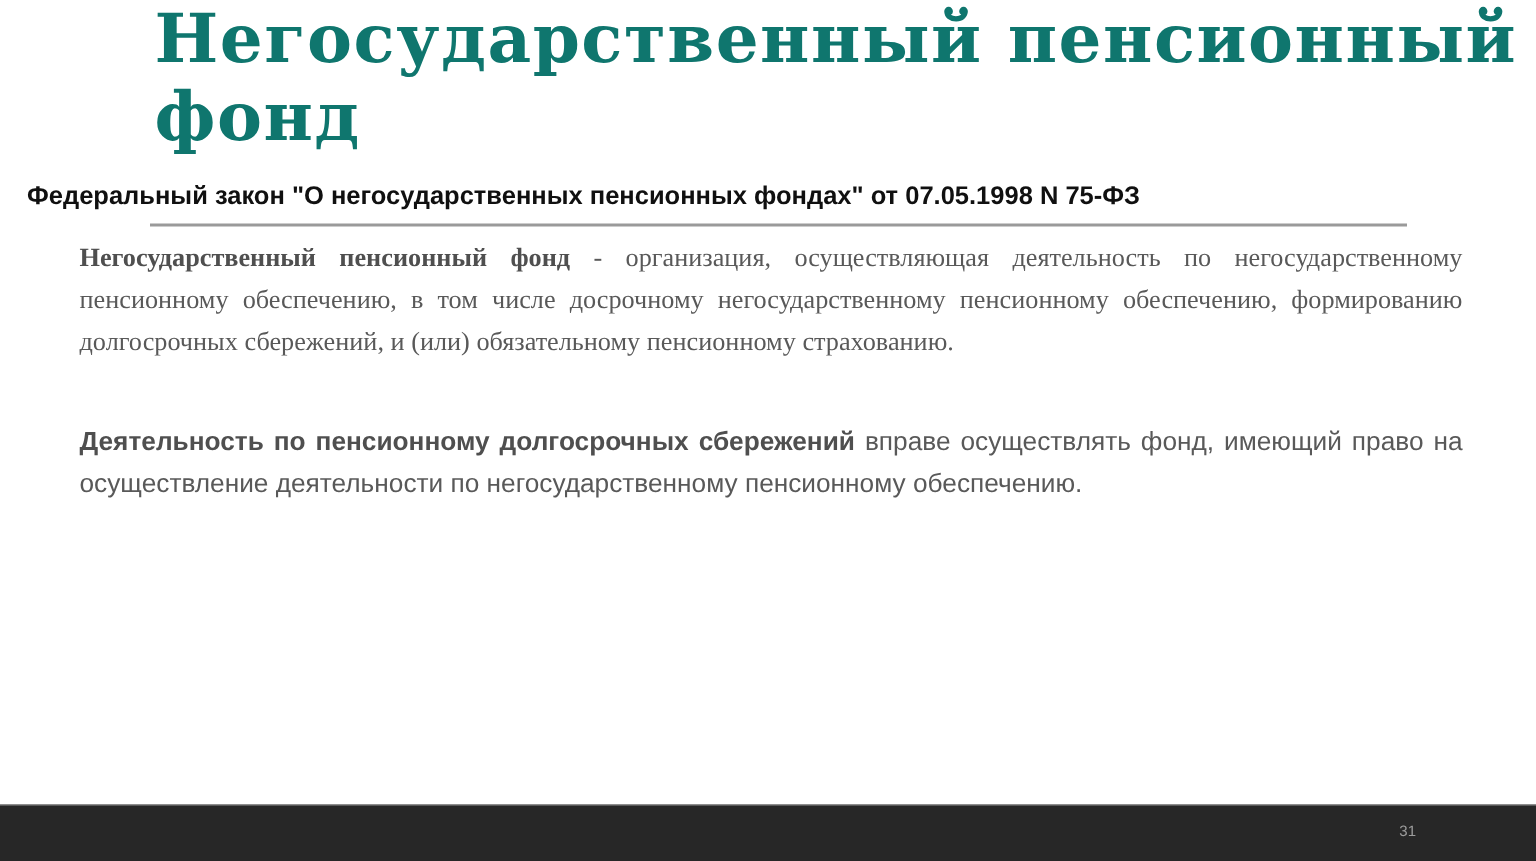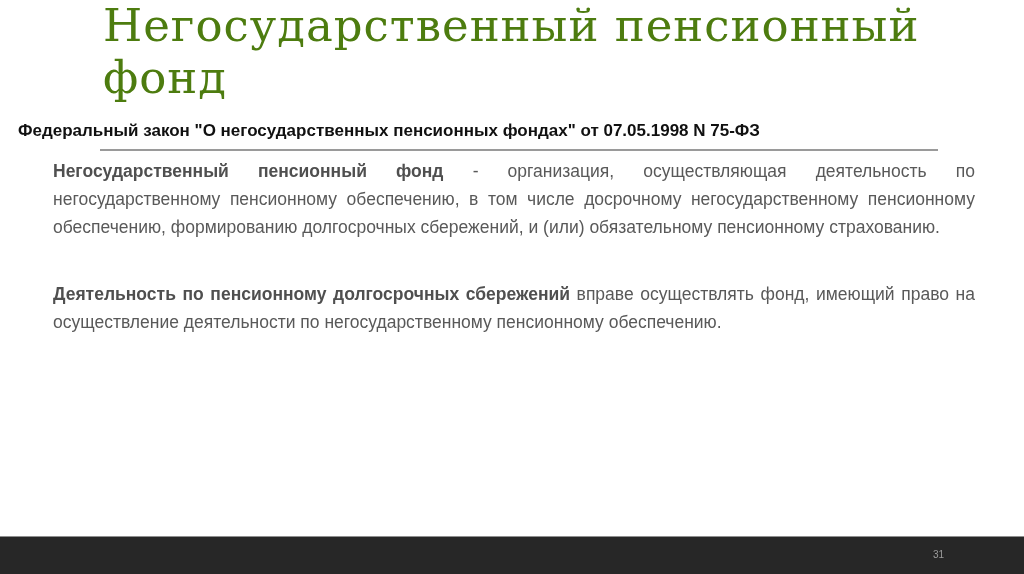--- a/index.html
+++ b/index.html
@@ -15,25 +15,25 @@
     background: #ffffff;
     overflow: hidden;
     font-family: "Liberation Sans", sans-serif;
   }
   .slide-title {
     position: absolute;
     left: 103px;
     top: 0px;
     margin: 0;
     font-family: "DejaVu Serif", "Liberation Serif", serif;
-    font-weight: 400;
+    font-weight: 700;
     font-size: 45px;
     line-height: 52px;
     letter-spacing: 1px;
-    color: #4d7c0f;
+    color: #0f766e;
     white-space: pre-line;
   }
   .slide-subtitle {
     position: absolute;
     left: 18px;
     top: 120px;
     margin: 0;
     font-size: 17px;
     line-height: 21px;
     font-weight: 700;
@@ -54,21 +54,21 @@
     margin: 0;
     font-size: 17.5px;
     line-height: 28px;
     color: #595959;
     text-align: justify;
   }
   .body-paragraph .lead {
     font-weight: 700;
     color: #4f4f4f;
   }
-  .paragraph-1 { top: 157px; }
+  .paragraph-1 { top: 157px; font-family: Liberation Serif, serif; }
   .paragraph-2 { top: 280px; }
   .footer-bar {
     position: absolute;
     left: 0;
     bottom: 0;
     width: 100%;
     height: 38px;
     background: #272727;
     border-top: 1px solid #8e8e8e;
     box-sizing: border-box;

